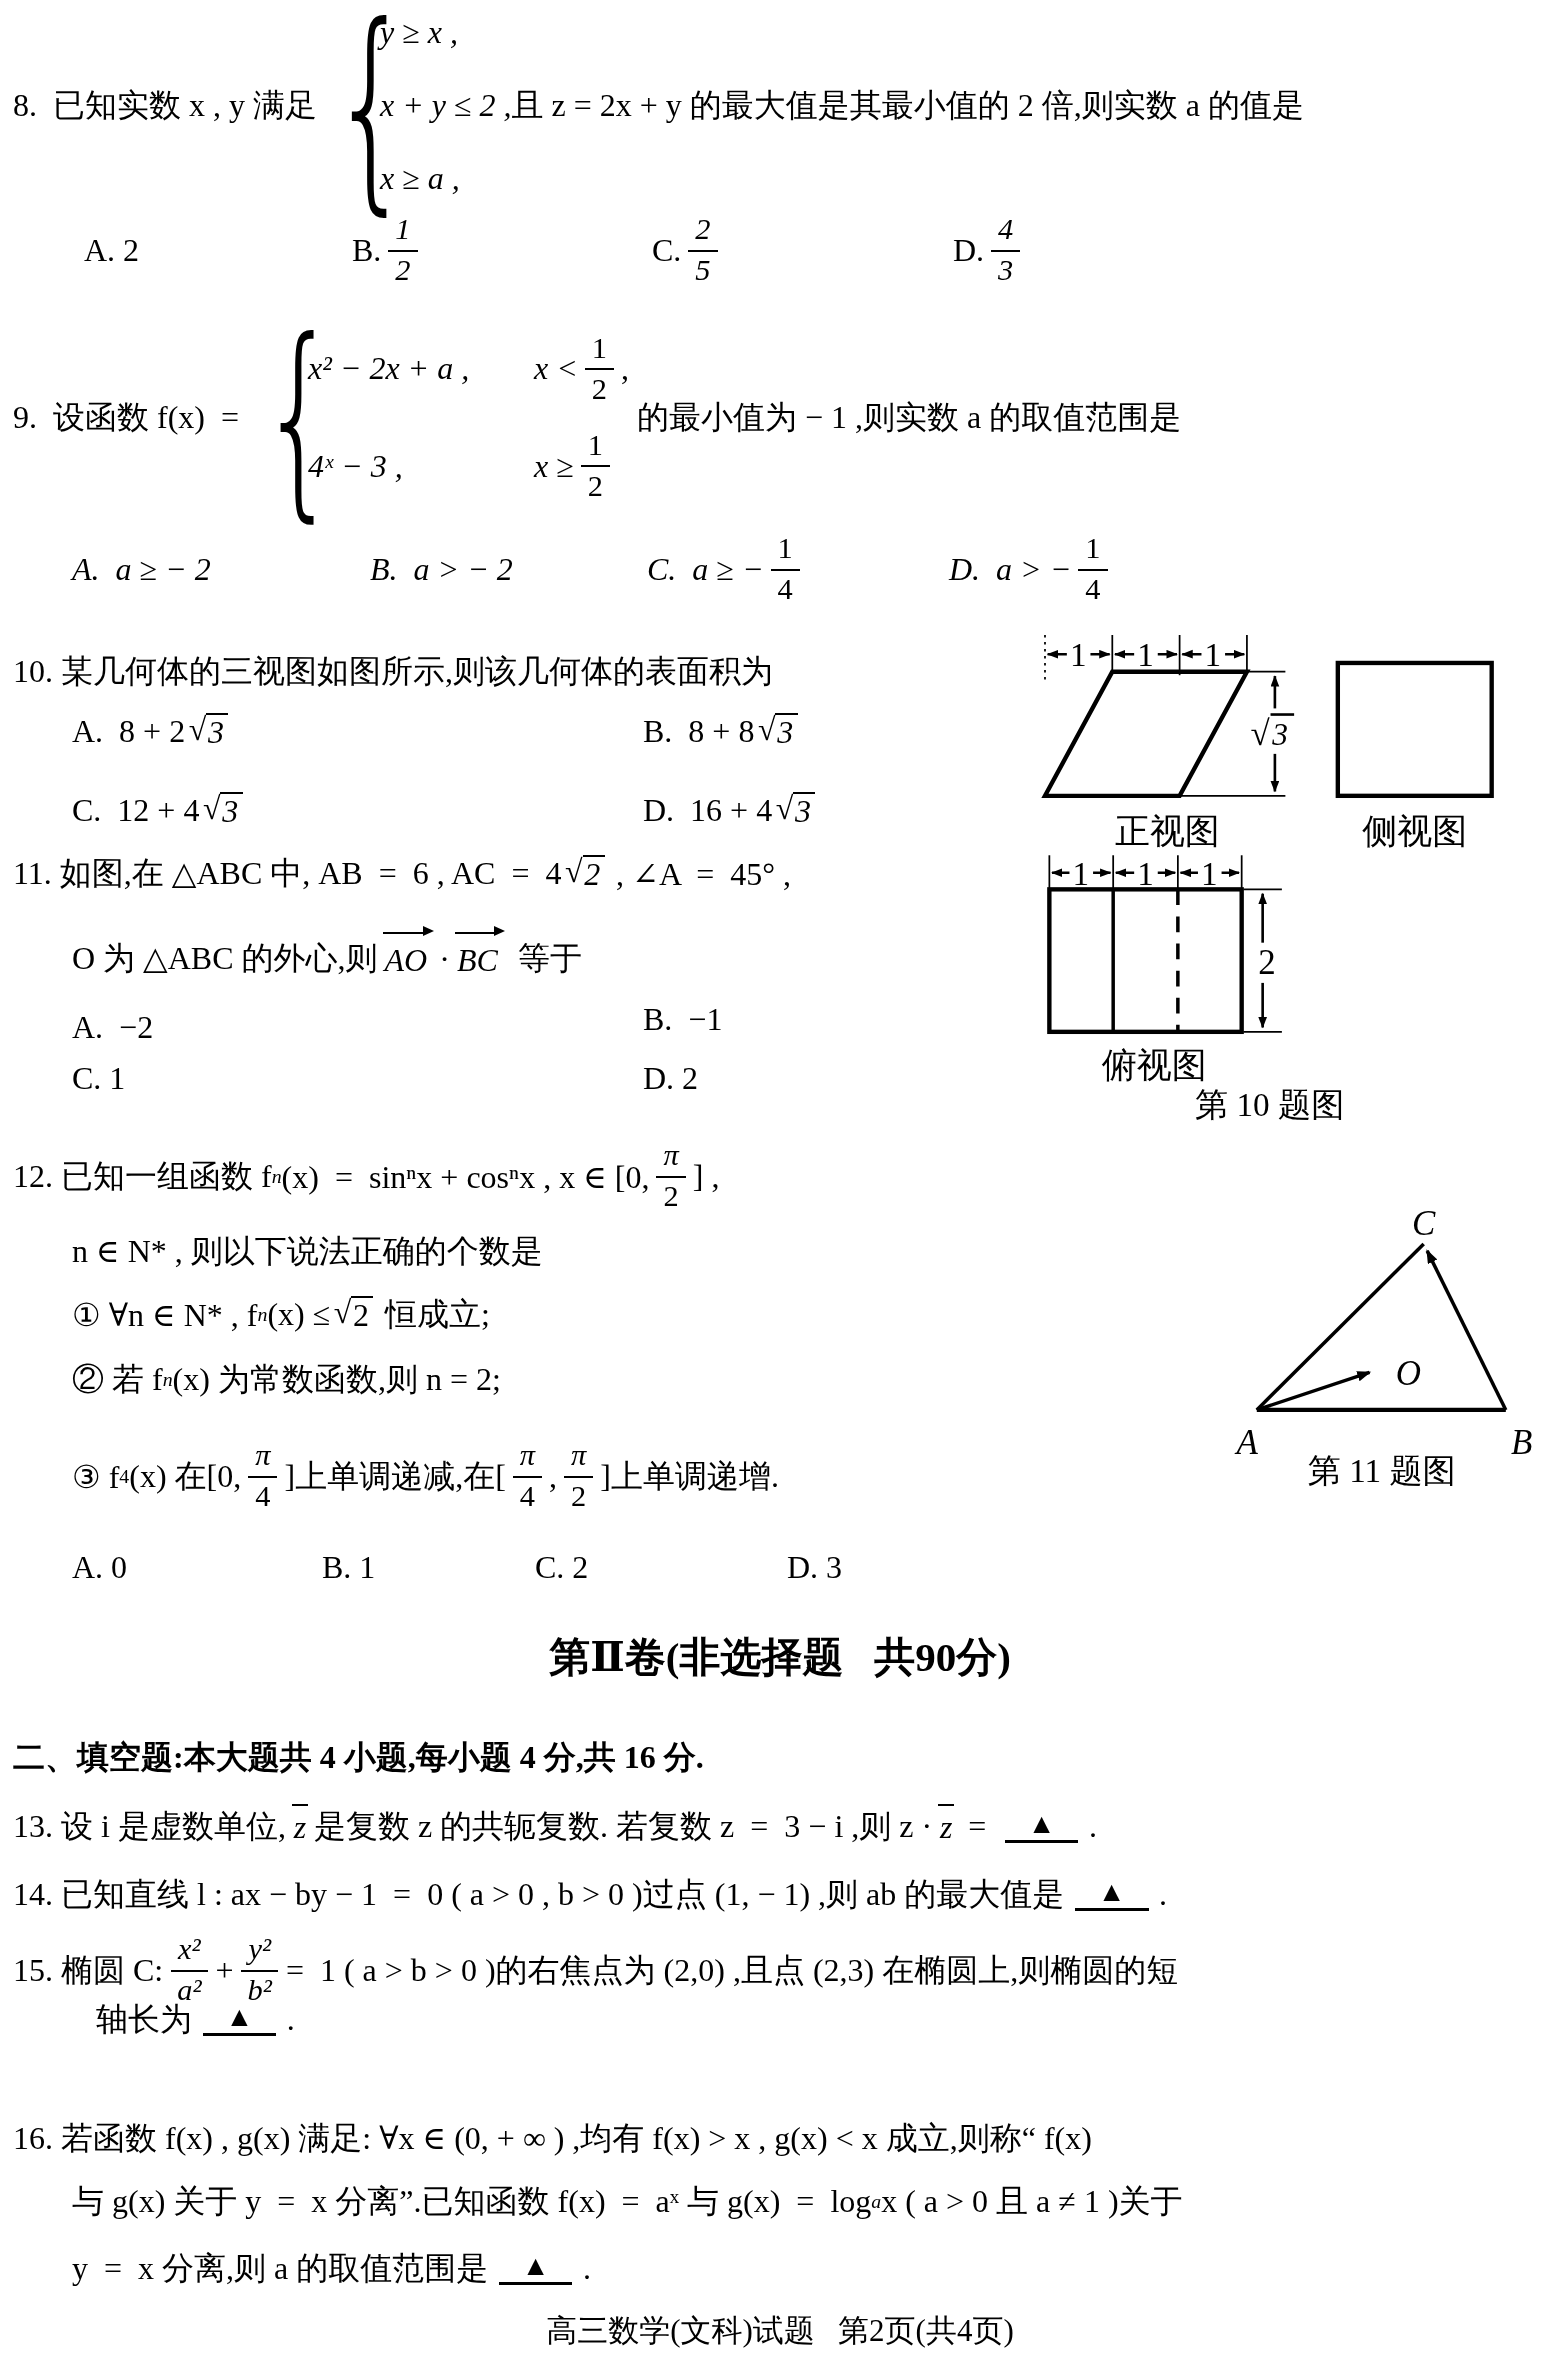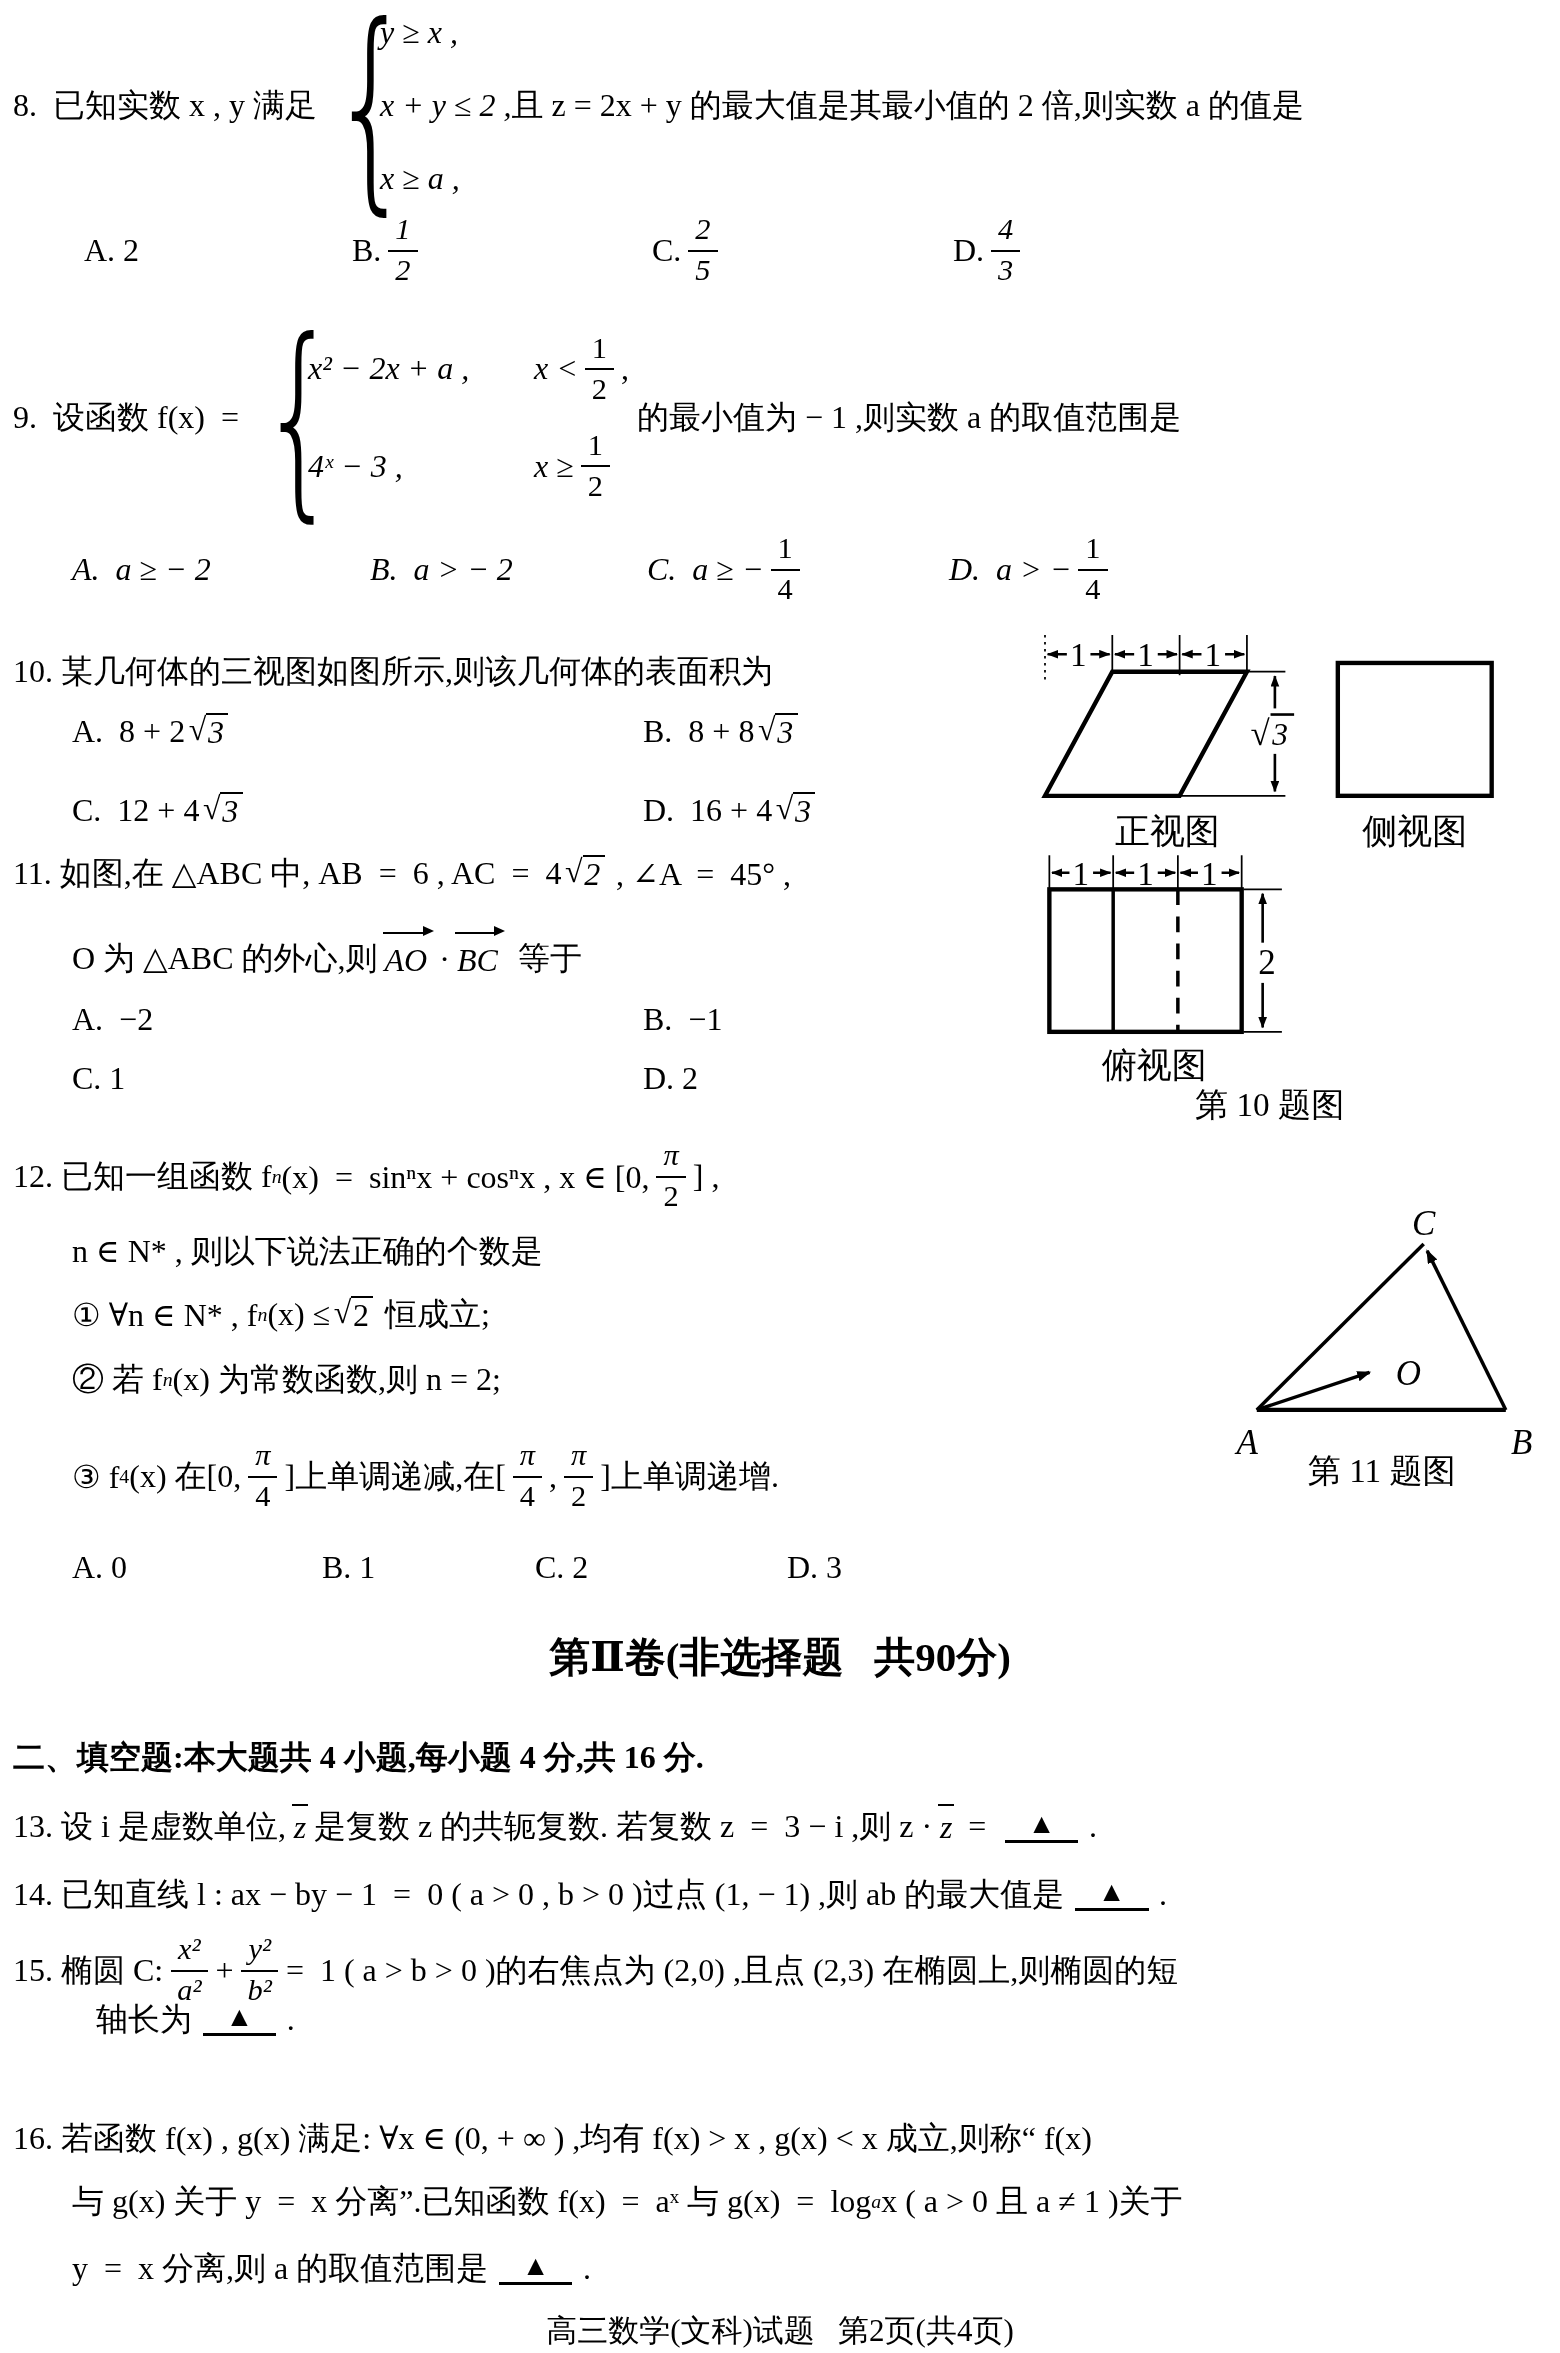--- a/index.html
+++ b/index.html
@@ -168,21 +168,21 @@
 
   <div class="r" style="top:910px; left:72px; height:63px; padding-top:17.5px;">
     <span>O 为 △ABC 的外心,则</span>
     <span class="vec">AO</span>
     <span>·</span>
     <span class="vec">BC</span>
     <span> 等于</span>
   </div>
 
   <div class="r" style="top:992px; left:0; width:1023px; height:54px;">
-    <span class="opt" style="left:72px;"><span>A.  −2</span></span>
+    <span class="opt" style="left:72px;align-items:flex-end;"><span>A.  −2</span></span>
     <span class="opt" style="left:643px;"><span>B.  −1</span></span>
   </div>
   <div class="r" style="top:1051px; left:0; width:1023px; height:54px;">
     <span class="opt" style="left:72px;"><span>C. 1</span></span>
     <span class="opt" style="left:643px;"><span>D. 2</span></span>
   </div>
 
   <div class="r" style="top:1125px; left:13px; height:103px;">
     <span>12. 已知一组函数 f</span><sub class="math">n</sub><span>(x)  =  sinⁿx + cosⁿx , x ∈ [0,</span>
     <span class="frac">

